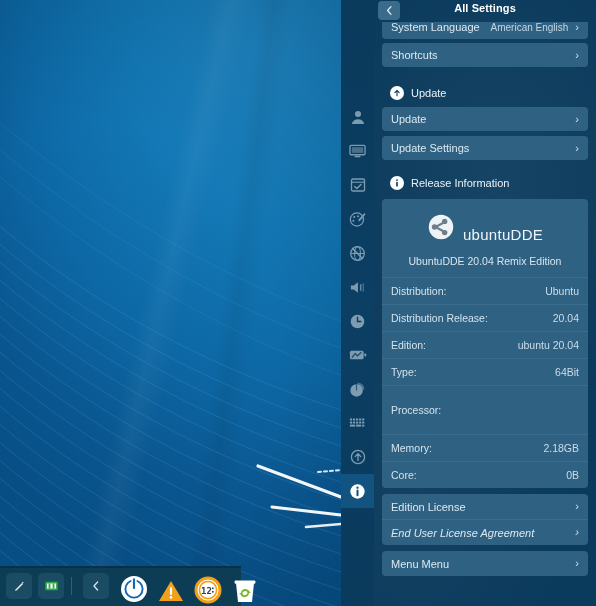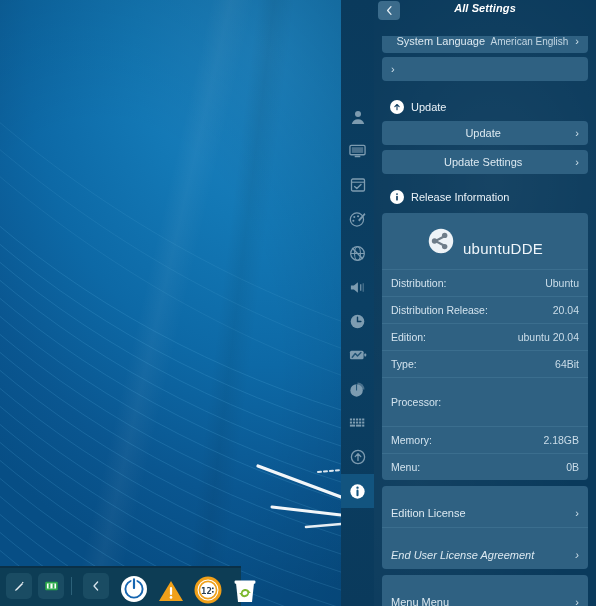--- a/index.html
+++ b/index.html
@@ -67,35 +67,35 @@
   .rail-ico.sel{opacity:1;}
   .rail-ico.sel .selbg{
     position:absolute;left:0;width:33px;height:34px;background:#12547f;
   }
 
   
   #content{
     position:absolute;left:33px;top:0;width:222px;height:606px;
   }
   #titlebar{
-    position:relative;height:36px;font-style:italic;
+    position:relative;height:22px;
   }
   #back-btn{
     position:absolute;left:4px;top:1px;width:22px;height:19px;border-radius:4px;
     background:#3b6b8b;display:flex;align-items:center;justify-content:center;
   }
   #title{
     position:absolute;left:0;top:2px;width:222px;text-align:center;
     color:#ffffff;font-size:11px;font-weight:bold;letter-spacing:.1px;
   }
 
   .row{
     position:relative;margin:0 8px;background:#2f6182;border-radius:4px;
     display:flex;align-items:center;box-sizing:border-box;
-    padding:0 9px;color:#dce9f1;font-size:11px;text-align:center;
+    padding:0 9px;color:#dce9f1;font-size:11px;
   }
   .row.single{height:24px;margin-bottom:5px;}
   .row .lbl{flex:1;white-space:nowrap;overflow:hidden;}
   .row .val{color:#c2d6e3;font-size:10px;margin-right:7px;white-space:nowrap;}
   .chev{color:#cfe0ea;font-size:11px;line-height:1;}
 
   .sect-head{
     display:flex;align-items:center;gap:7px;
     margin:9px 0 7px 16px;color:#eaf2f8;font-size:11px;
   }
@@ -117,21 +117,21 @@
   }
   .spec{
     display:flex;align-items:center;min-height:26px;padding:0 9px;
     border-top:1px solid #3b6e8e;color:#d3e3ee;font-size:10.5px;
   }
   .spec .k{flex:none;}
   .spec .v{flex:1;text-align:right;color:#cbdde9;white-space:pre-line;line-height:13px;}
 
   .rowgroup{margin:0 8px;background:#2f6182;border-radius:4px;overflow:hidden;}
   .rowgroup .row2{
-    display:flex;align-items:flex-end;height:25px;padding:8px 9px;
+    display:flex;align-items:center;height:25px;padding:0 9px;
     color:#dce9f1;font-size:11px;
   }
   .rowgroup .row2+.row2{border-top:1px solid #3b6e8e;font-style:italic;}
   .rowgroup .row2 .lbl{flex:1;}
 </style>
 </head>
 <body>
 
 <div id="desktop">
   <div class="sheen"></div>
@@ -380,20 +380,21 @@
       <div class="row single" style="margin-top:-7px;">
         <span class="lbl">System Language</span>
         <span class="val">American English</span>
         <span class="chev">›</span>
       </div>
     </div>
 
     <div style="height:4px"></div>
 
     <div class="row single">
+      <span class="lbl">Shortcuts</span>
       <span class="chev">›</span>
     </div>
 
     <div class="sect-head" style="margin-top:19px;">
       <span class="circ-ico">
         <svg width="10" height="10" viewBox="0 0 12 12">
           <path d="M6 9.2 L6 3.2 M3.4 5.6 L6 3 L8.6 5.6" stroke="#123f63" stroke-width="1.35" fill="none" stroke-linecap="round" stroke-linejoin="round"></path>
         </svg>
       </span>
       <span>Update</span>
@@ -425,20 +426,21 @@
           <g fill="#6f7d89">
             <circle cx="8.6" cy="16" r="3.1"></circle>
             <circle cx="20.2" cy="9.6" r="3.1"></circle>
             <circle cx="20.2" cy="22.4" r="3.1"></circle>
             <path d="M9.8 14.6 L19.2 9.4 L20.6 11.6 L11.2 16.6 Z"></path>
             <path d="M9.8 17.4 L19.2 22.6 L20.6 20.4 L11.2 15.4 Z"></path>
           </g>
         </svg>
         <span class="brandname">ubuntuDDE</span>
       </div>
+      <div class="remix">UbuntuDDE 20.04 Remix Edition</div>
 
       <div class="spec">
         <span class="k">Distribution:</span>
         <span class="v">Ubuntu</span>
       </div>
       <div class="spec">
         <span class="k">Distribution Release:</span>
         <span class="v">20.04</span>
       </div>
       <div class="spec">
@@ -450,21 +452,21 @@
         <span class="v">64Bit</span>
       </div>
       <div class="spec" style="min-height:48px;">
         <span class="k">Processor:</span>
       </div>
       <div class="spec">
         <span class="k">Memory:</span>
         <span class="v">2.18GB</span>
       </div>
       <div class="spec">
-        <span class="k">Menu:</span>
+        <span class="k">Core:</span>
         <span class="v">0B</span>
       </div>
     </div>
 
     <div style="height:6px"></div>
 
     <div class="rowgroup">
       <div class="row2">
         <span class="lbl">Edition License</span>
         <span class="chev">›</span>

